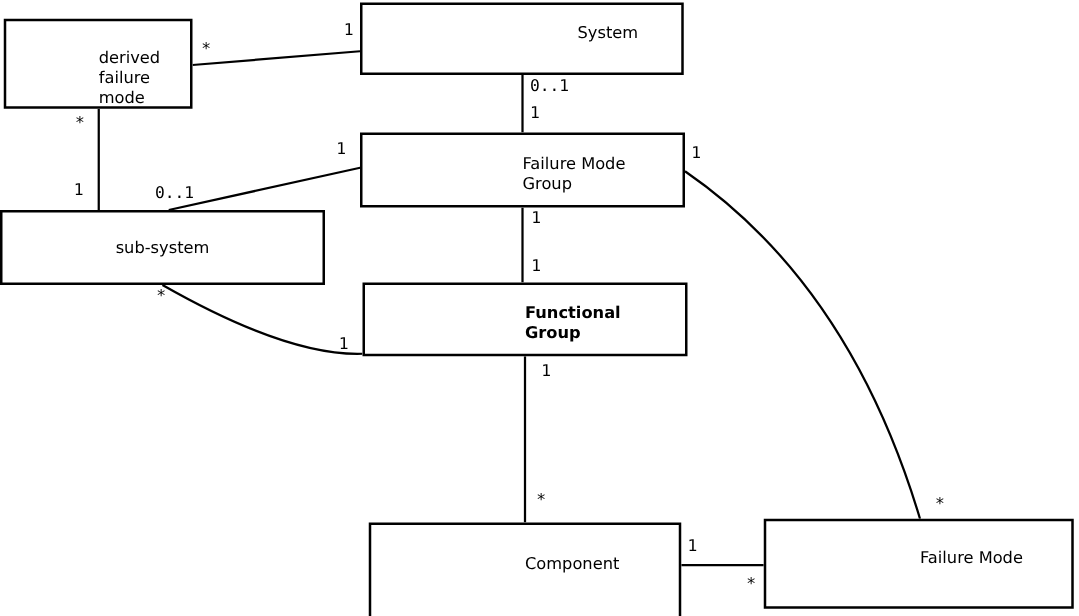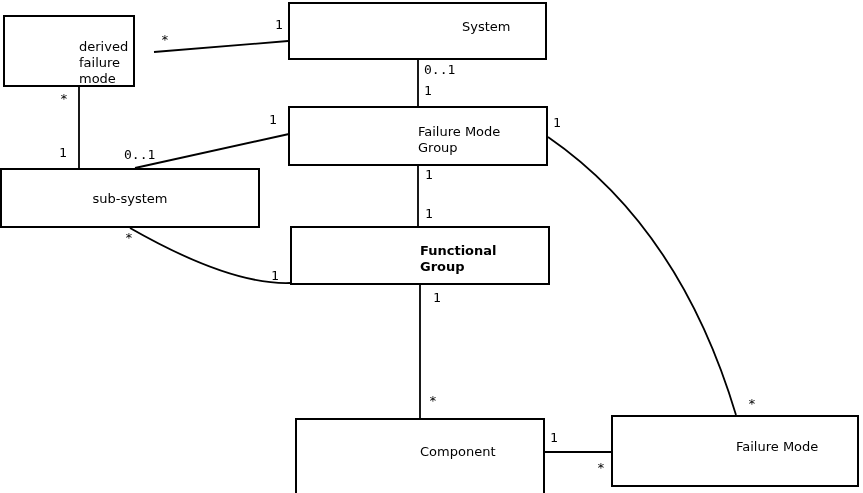--- a/index.html
+++ b/index.html
@@ -55,21 +55,21 @@
     <path d="M79,87 L79,168"></path>
     <path d="M418,60 L418,106"></path>
     <path d="M135,168 L289,134"></path>
     <path d="M418,166 L418,226"></path>
     <path d="M130,228 Q230,285 290,283"></path>
     <path d="M420,285 L420,418"></path>
     <path d="M545,452 L611,452"></path>
     <path d="M548,137 Q680,228 736,415"></path>
   </svg>
 
-  <div class="node" style="left:3px; top:15px; width:132px; height:72px;">
+  <div class="node" style="left:3px; top:15px; width:151px; height:72px;">
     <div class="node-label" style="left:74px; top:22px;">derived
 failure
 mode</div>
   </div>
 
   <div class="node" style="left:288px; top:2px; width:259px; height:58px;">
     <div class="node-label" style="left:128px; top:15px;margin-left:44px;">System</div>
   </div>
 
   <div class="node" style="left:288px; top:106px; width:260px; height:60px;">

